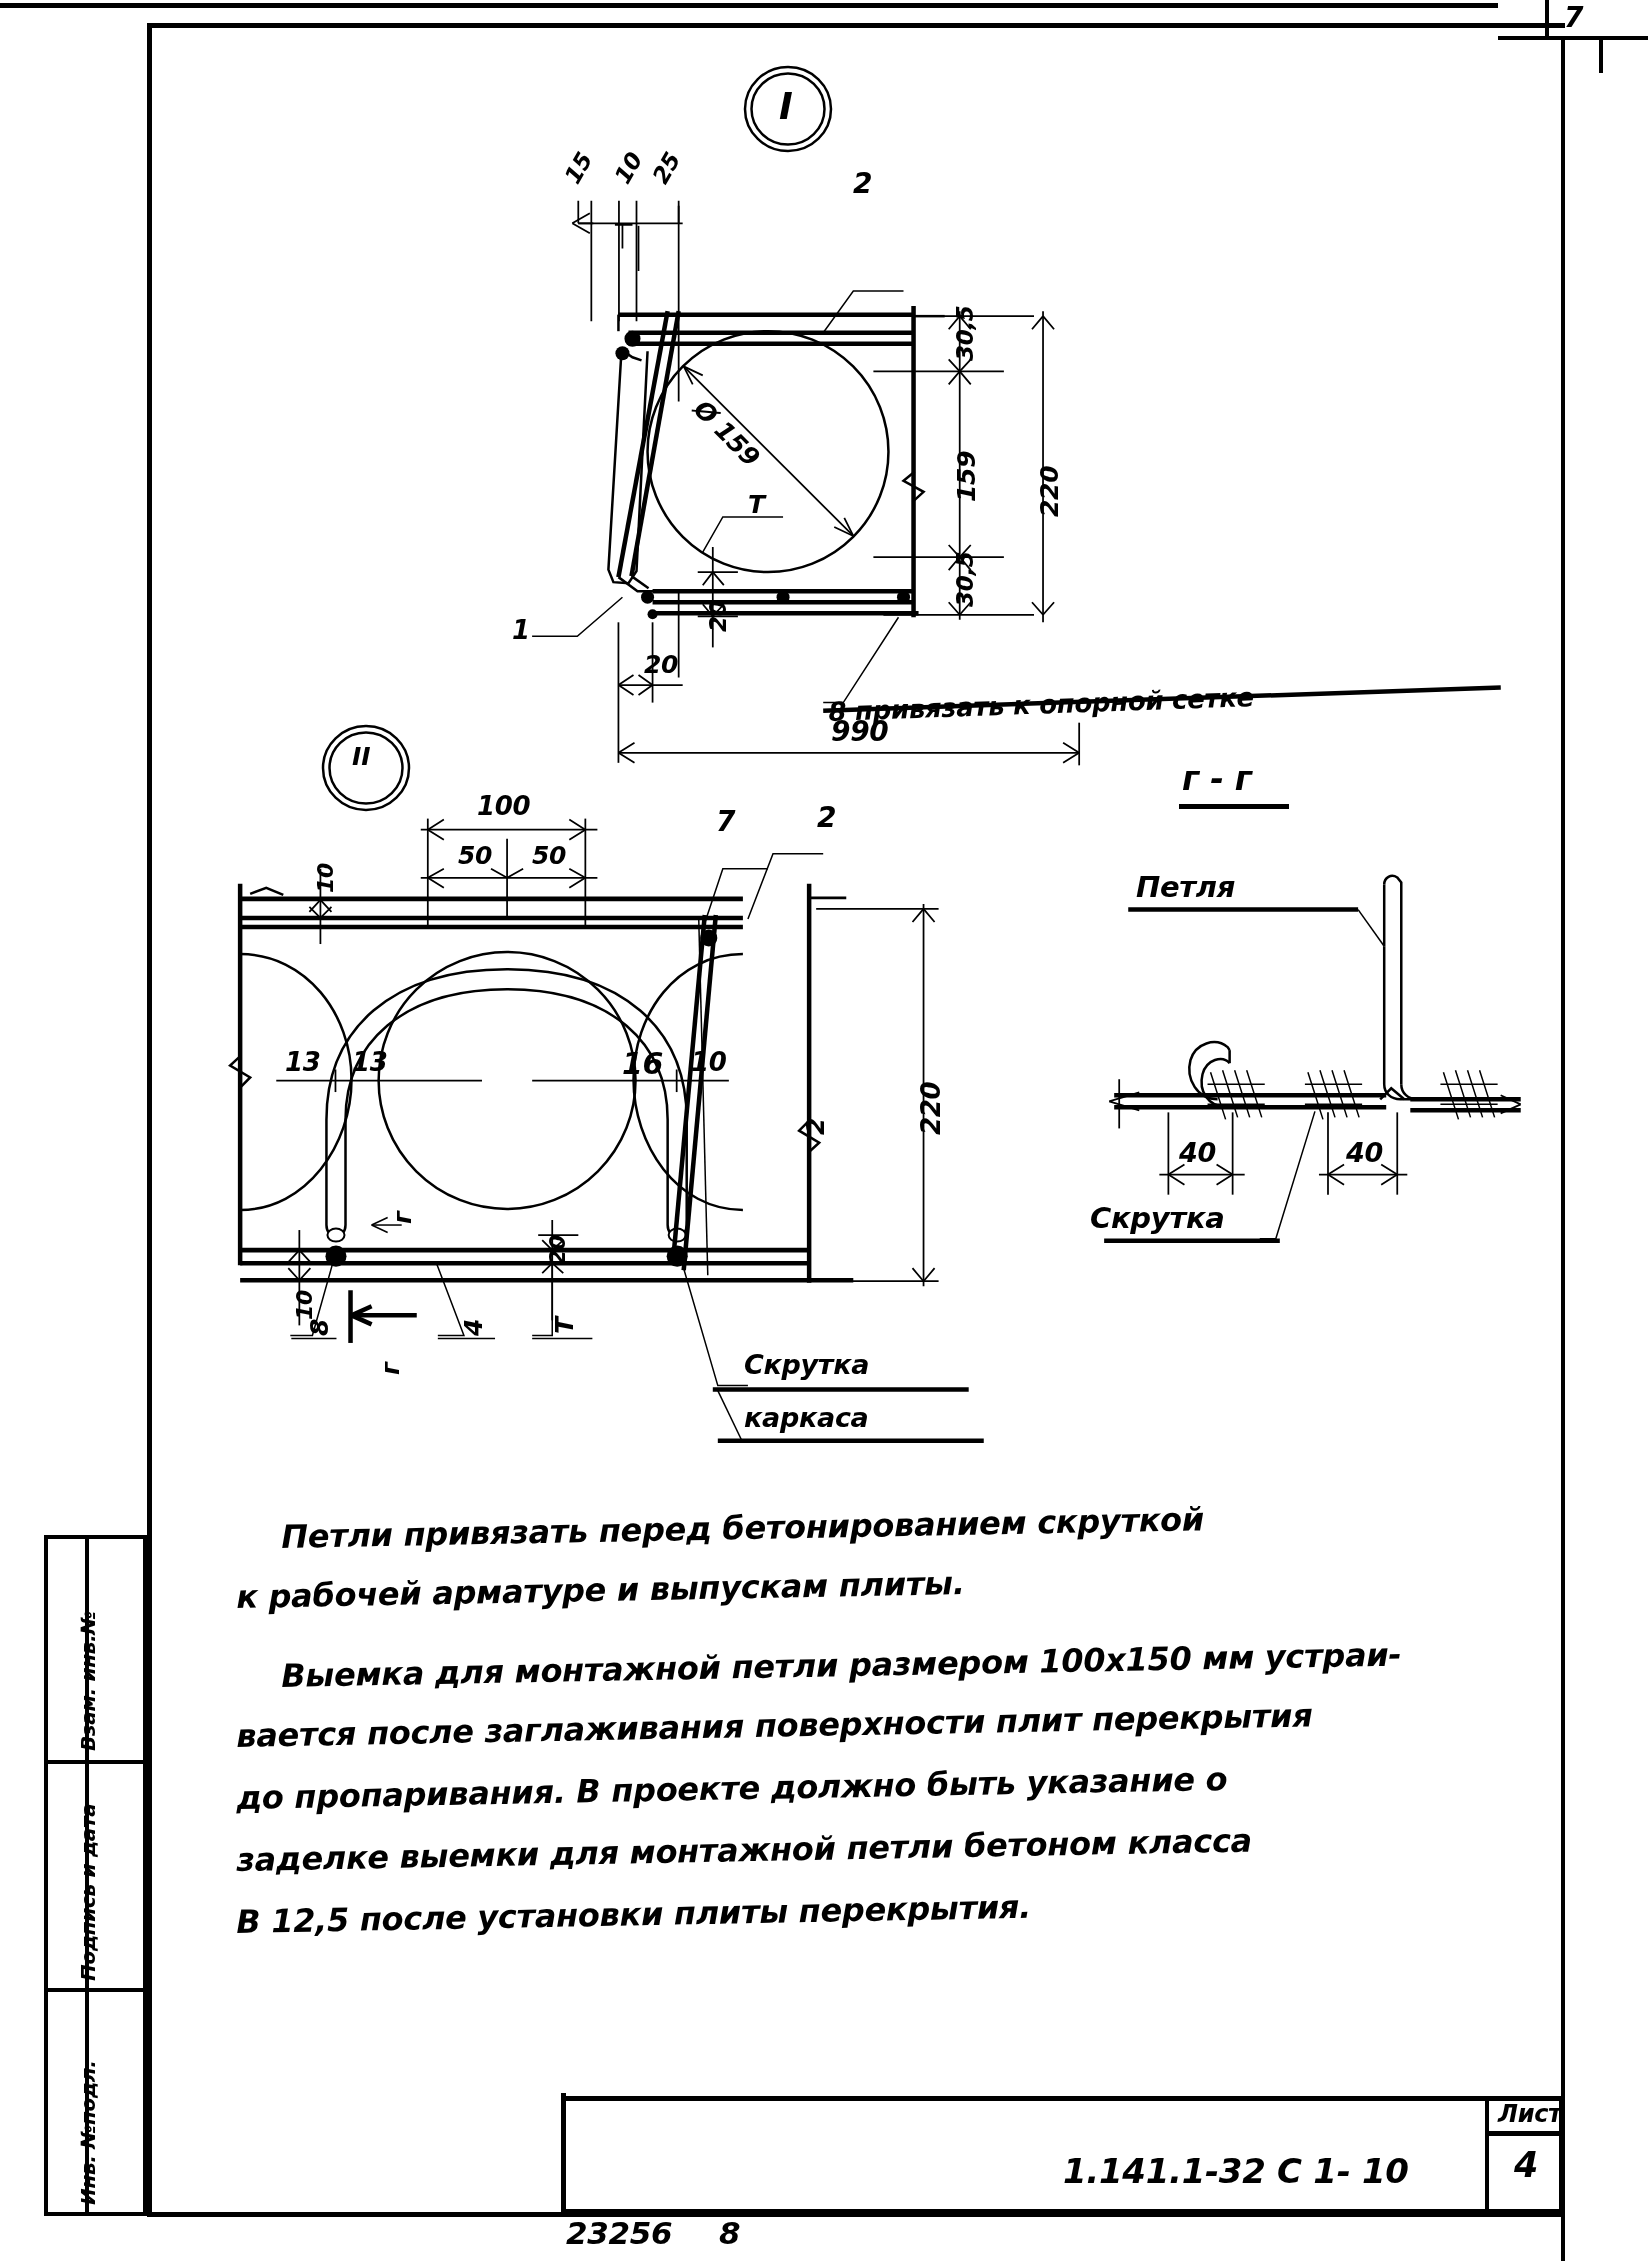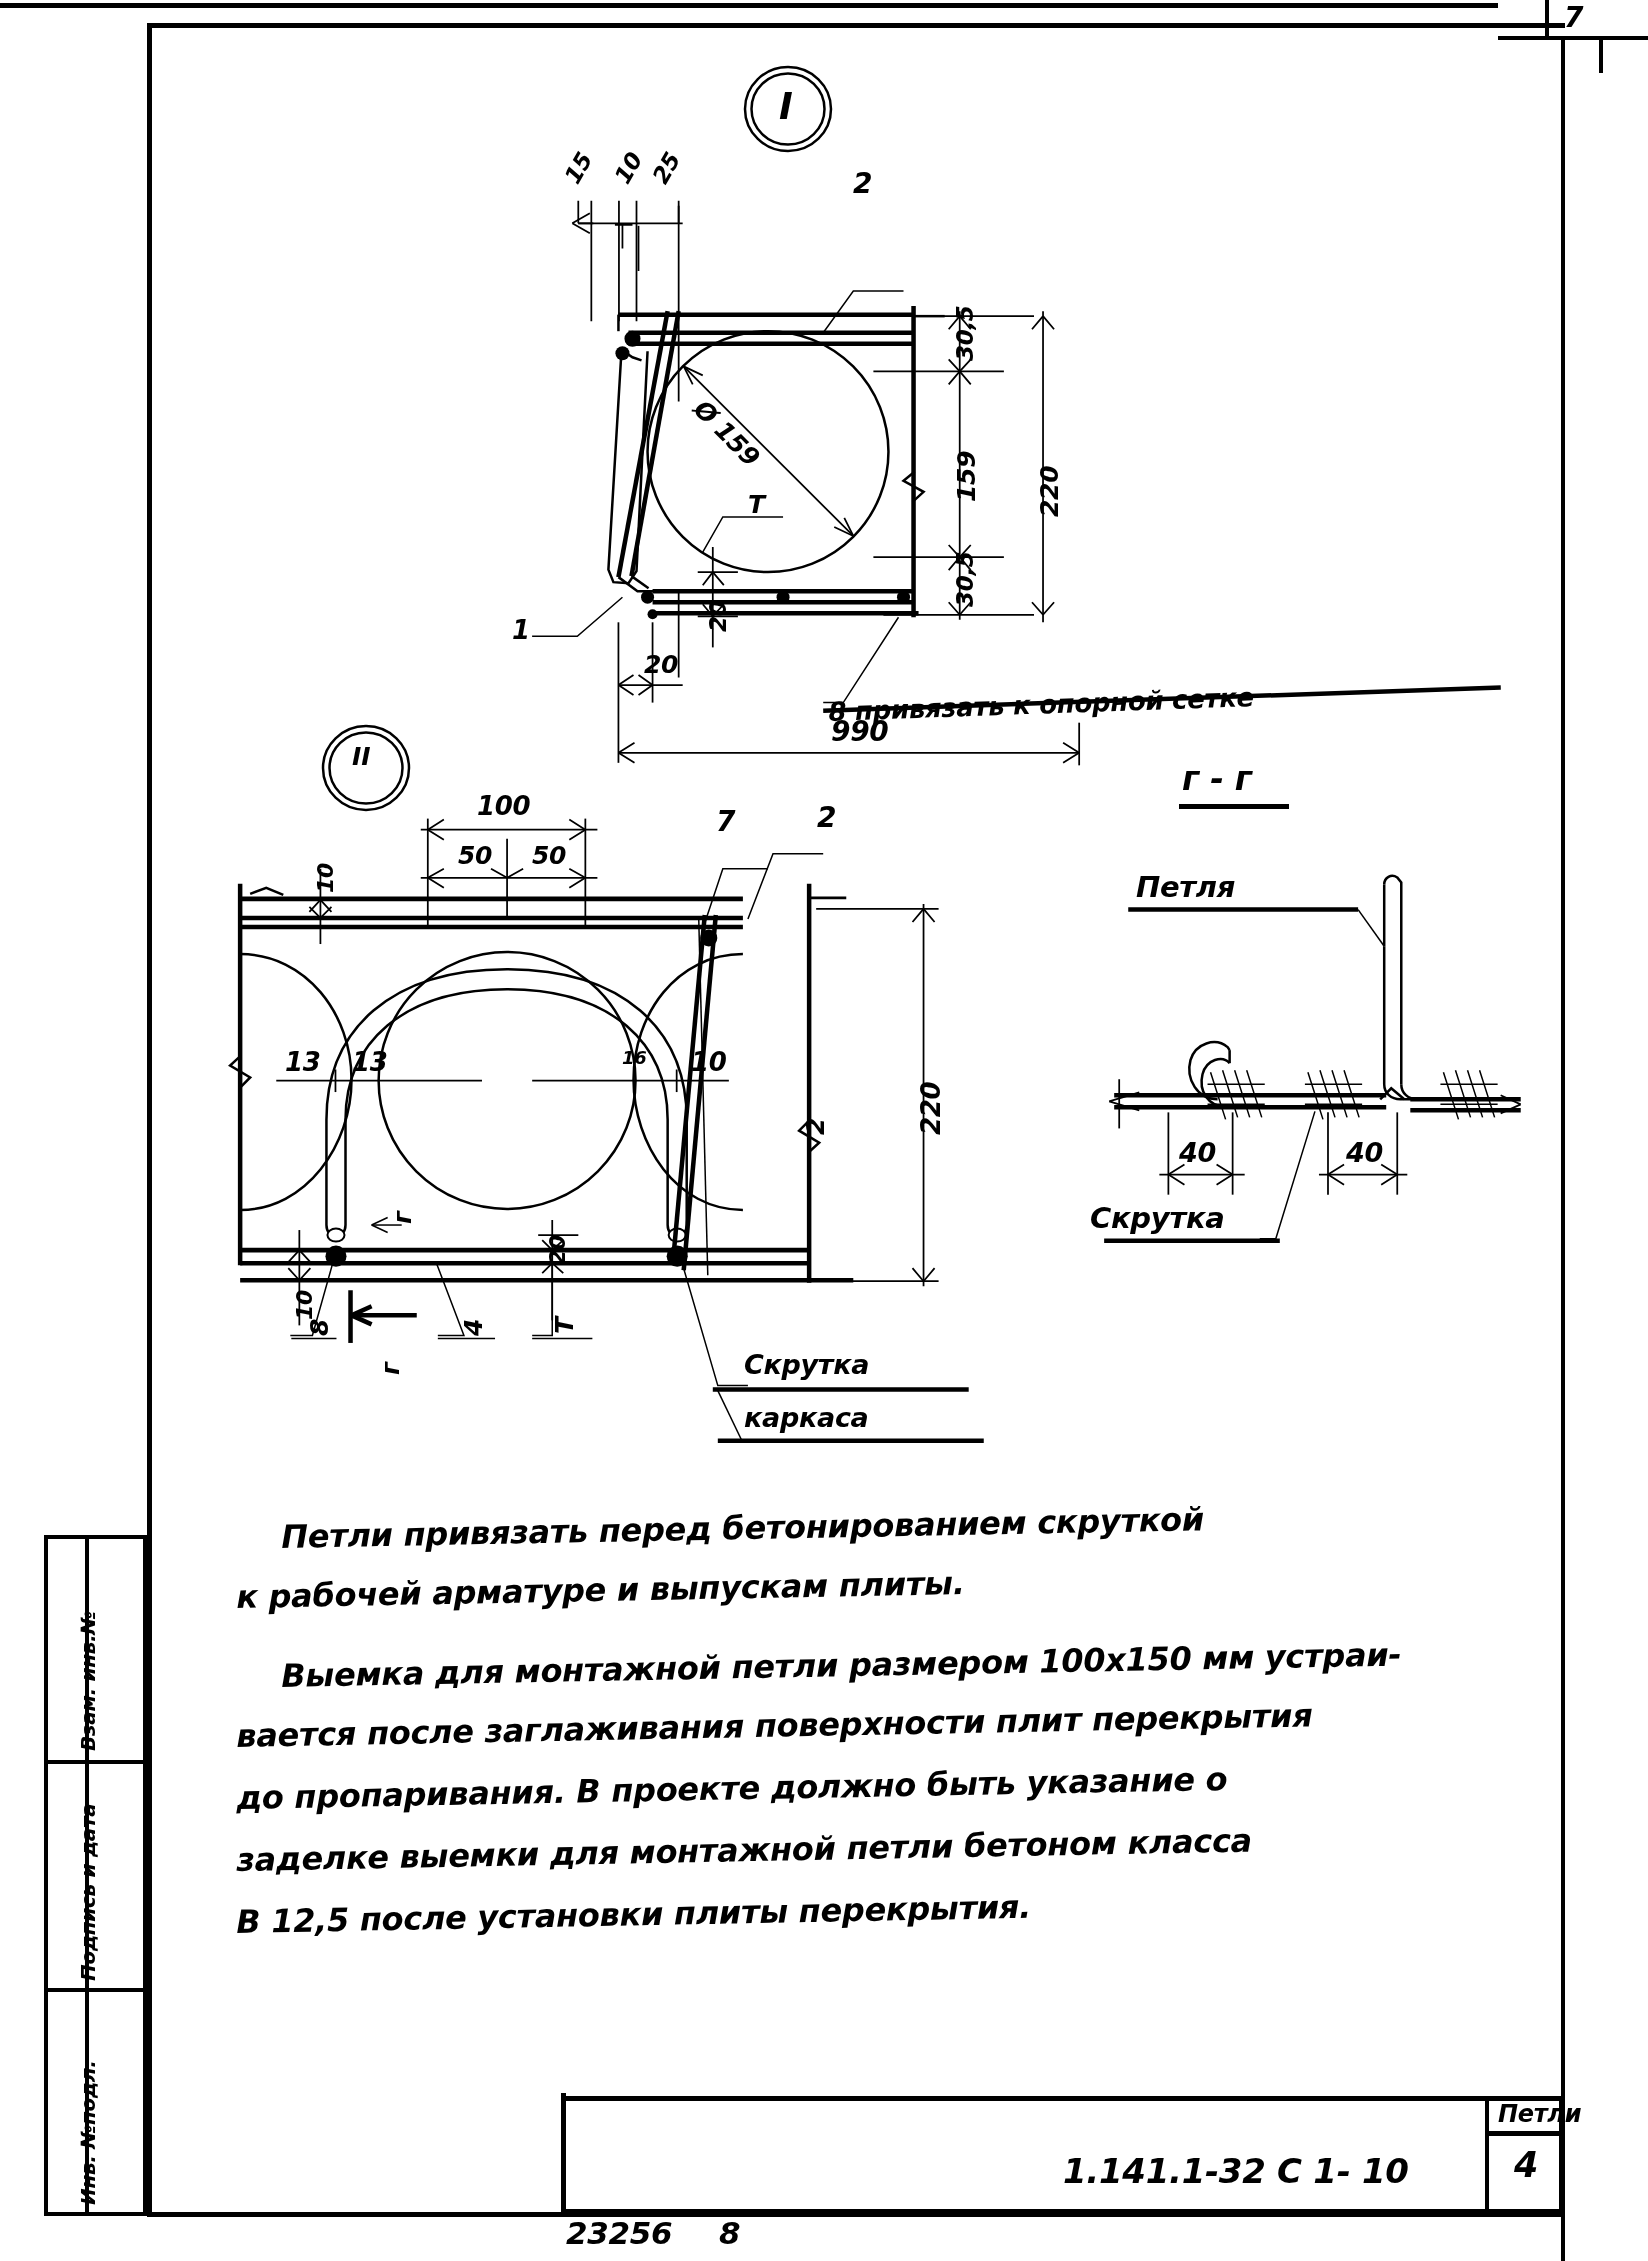--- a/index.html
+++ b/index.html
@@ -313,21 +313,21 @@
       <path class="st-thin" d="M340,1010 L372,995 M340,1010 L372,1025"></path>
     </svg>
 
     <div class="abs hand rot90" style="left:114px;top:175px;transform:rotate(-90deg);font-size:22px;">10</div>
     <div class="abs hand rot90" style="left:93px;top:602px;transform:rotate(-90deg);font-size:22px;">10</div>
     <div class="abs hand rot90" style="left:346px;top:547px;transform:rotate(-90deg);font-size:22px;">20</div>
     <div class="abs hand rot90" style="left:717px;top:417px;transform:rotate(-90deg);font-size:26px;">220</div>
 
     <div class="abs hand" style="left:84px;top:331px;font-size:26px;">13</div>
     <div class="abs hand" style="left:151px;top:331px;font-size:26px;">13</div>
-    <div class="abs hand" style="left:421px;top:331px;font-size:18px;">16</div>
+    <div class="abs hand" style="left:421px;top:331px;font-size:30px;">16</div>
     <div class="abs hand" style="left:490px;top:331px;font-size:26px;">10</div>
 
     <div class="abs hand rot90" style="left:189px;top:506px;transform:rotate(-90deg);font-size:25px;">г</div>
 
     <div class="abs hand rot90" style="left:602px;top:417px;transform:rotate(-90deg);font-size:25px;">2</div>
 
     <div class="abs hand rot90" style="left:106px;top:618px;transform:rotate(-90deg);font-size:25px;">8</div>
     <div class="abs hand rot90" style="left:177px;top:657px;transform:rotate(-90deg);font-size:25px;">г</div>
     <div class="abs hand rot90" style="left:260px;top:618px;transform:rotate(-90deg);font-size:25px;">4</div>
     <div class="abs hand rot90" style="left:351px;top:616px;transform:rotate(-90deg);font-size:25px;">Т</div>
@@ -412,21 +412,21 @@
 
     <div class="ln" style="left:0;top:0;width:1003px;height:5px;"></div>
     <div class="ln" style="left:0;top:113px;width:1003px;height:5px;"></div>
     <div class="ln" style="left:0;top:0;width:5px;height:118px;"></div>
     <div class="ln" style="left:998px;top:0;width:5px;height:118px;"></div>
 
     <div class="ln" style="left:924px;top:0;width:4px;height:118px;"></div>
     <div class="ln" style="left:924px;top:35px;width:80px;height:4.5px;"></div>
 
     <div class="abs hand" style="left:502px;top:58px;font-size:34px;">1.141.1-32 С  1- 10</div>
-    <div class="abs hand" style="left:937px;top:6px;font-size:24px;">Петли</div>
+    <div class="abs hand" style="left:937px;top:6px;font-size:24px;">Лист</div>
     <div class="abs hand" style="left:953px;top:52px;font-size:35px;">4</div>
   </div>
 
   <div class="abs hand" style="left:566px;top:2218px;font-size:31px;">23256</div>
   <div class="abs hand" style="left:719px;top:2218px;font-size:31px;">8</div>
 
   <div class="ln" style="left:561px;top:2093px;width:4.5px;height:123px;"></div>
 
 </div>
 

